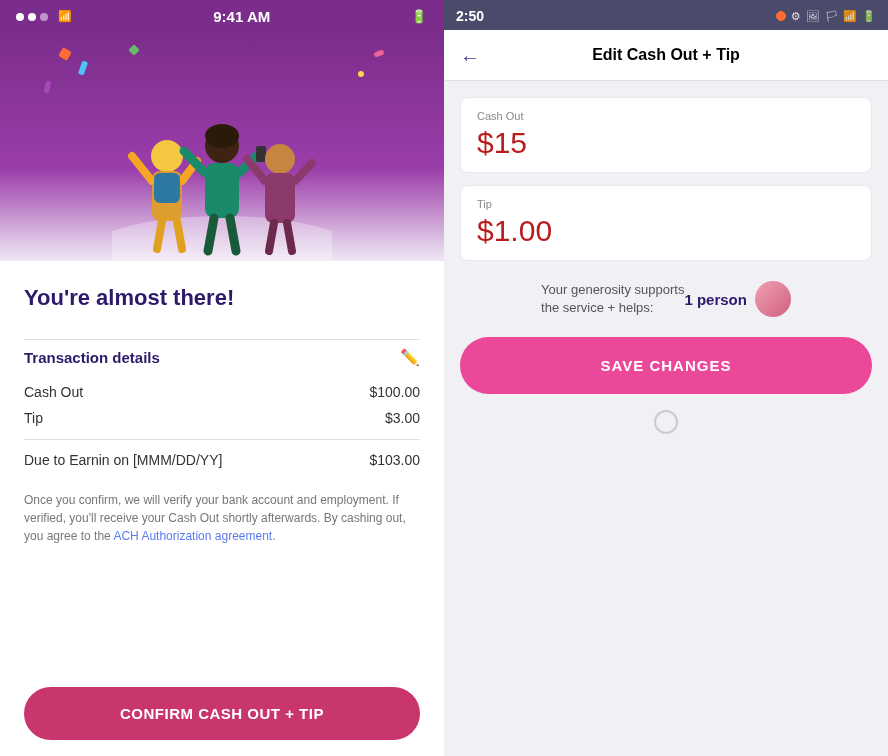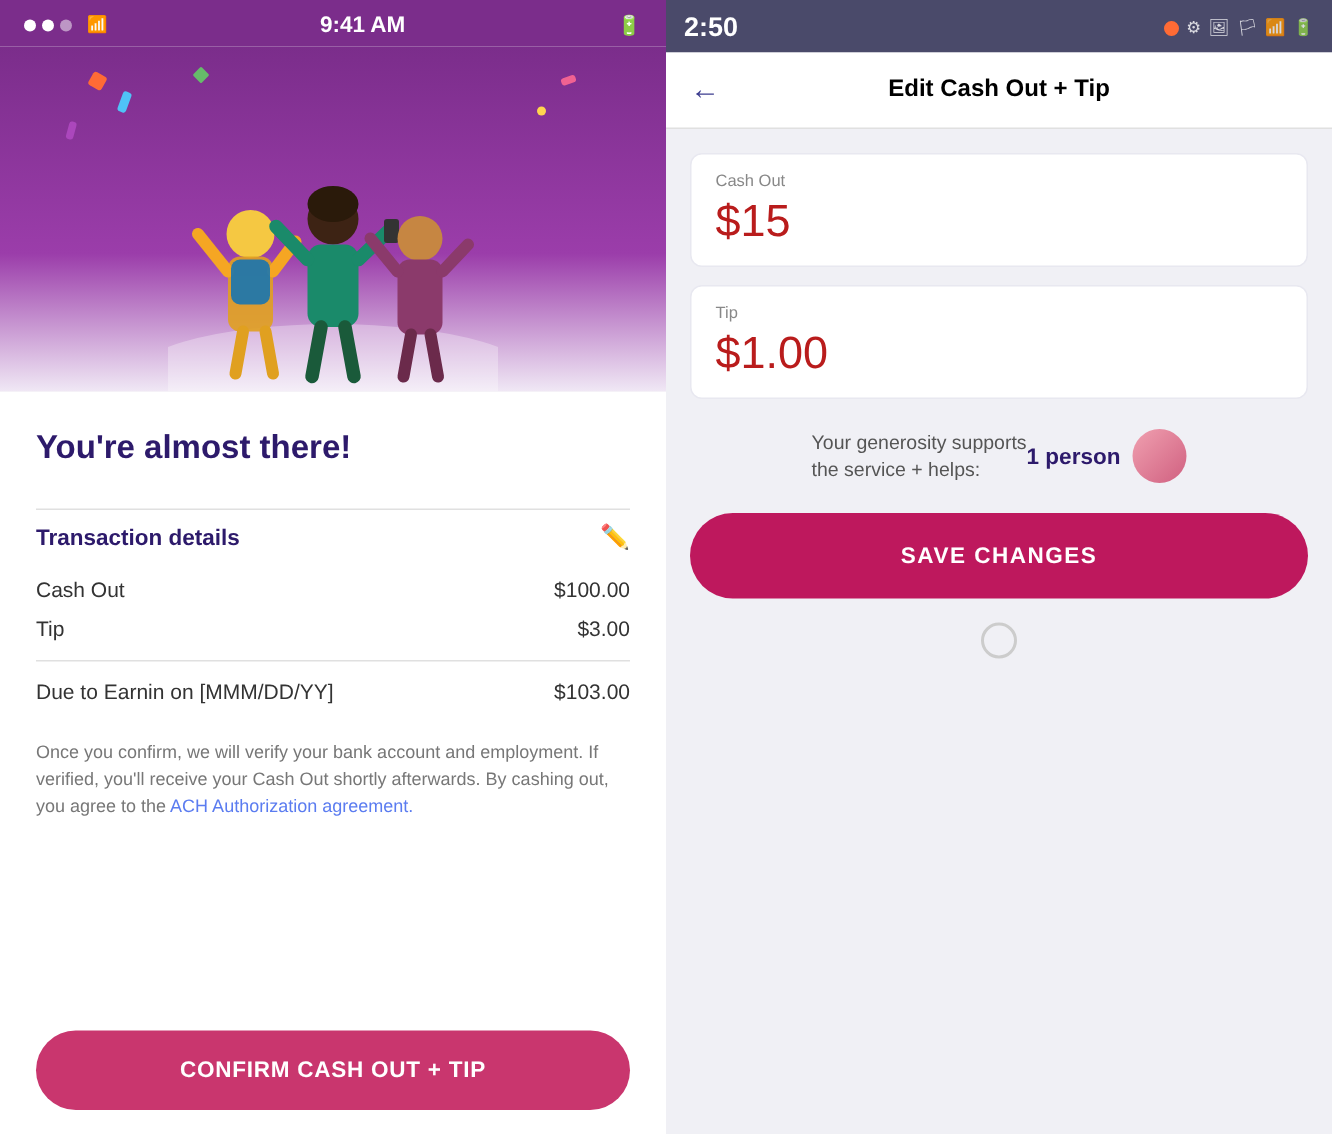--- a/index.html
+++ b/index.html
@@ -143,21 +143,21 @@
 
     .edit-status-bar {
       background: #4a4a6a;
       color: white;
       display: flex;
       justify-content: space-between;
       align-items: center;
       padding: 8px 12px 6px;
       font-size: 12px;
     }
-    .edit-status-left { font-size: 18px; font-weight: 600; }
+    .edit-status-left { font-size: 14px; font-weight: 600; }
     .edit-status-icons { display: flex; gap: 5px; align-items: center; font-size: 10px; }
     .status-circle {
       width: 10px; height: 10px; border-radius: 50%;
       border: 1.5px solid rgba(255,255,255,0.7);
     }
     .status-circle.orange { background: #ff6b35; border-color: #ff6b35; }
 
     .edit-header {
       background: white;
       display: flex;
@@ -227,21 +227,21 @@
       color: #2d1a6b;
     }
     .avatar-circle {
       width: 36px;
       height: 36px;
       border-radius: 50%;
       background: linear-gradient(135deg, #f0a0b0, #d06080);
     }
 
     .save-button {
-      background: #be185d;
+      background: #ec4899;
       color: white;
       border: none;
       border-radius: 50px;
       padding: 20px;
       font-size: 15px;
       font-weight: 700;
       letter-spacing: 1px;
       cursor: pointer;
       width: 100%;
     }

